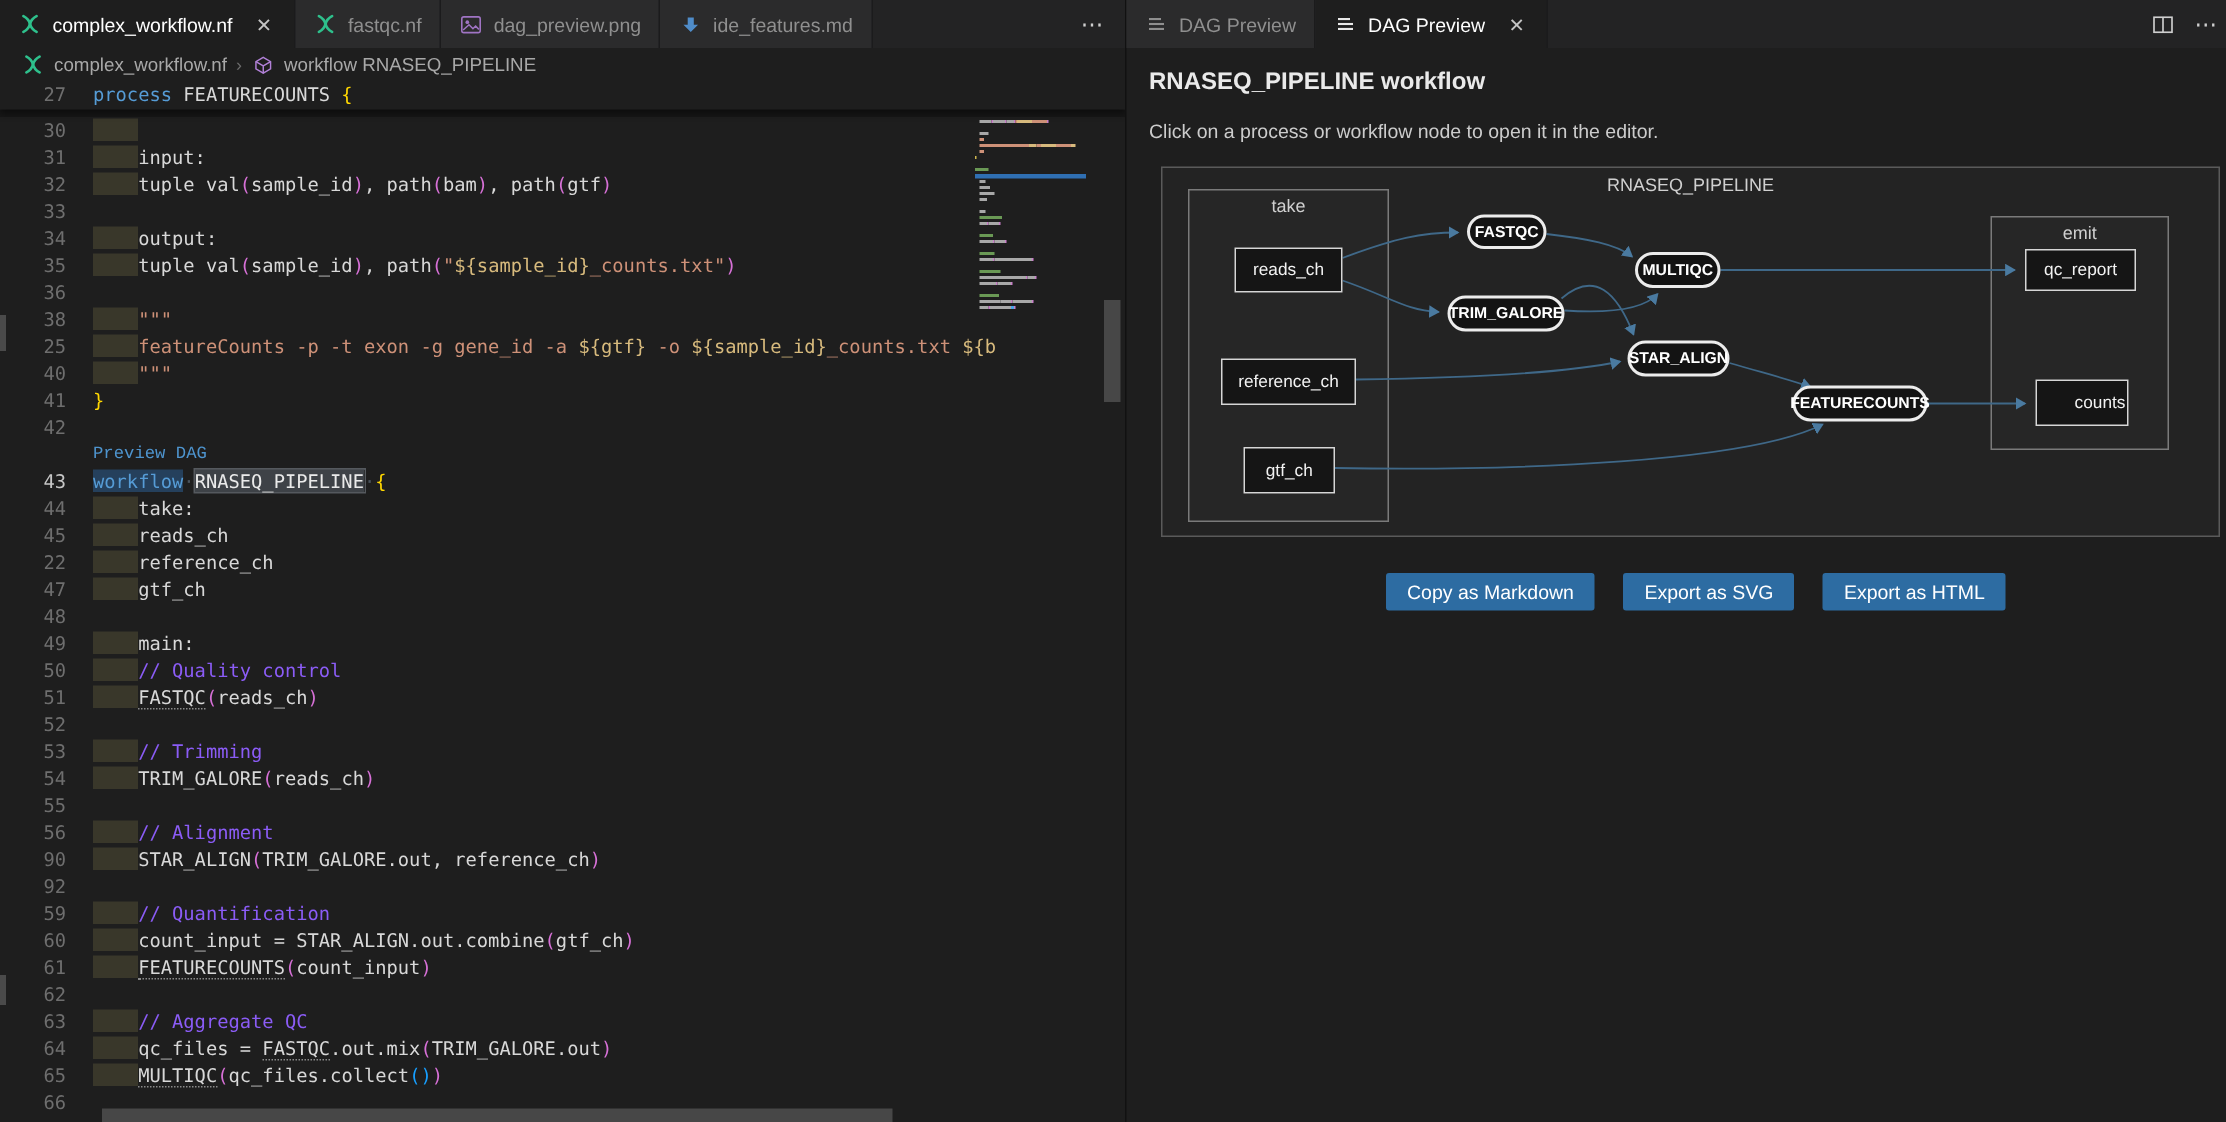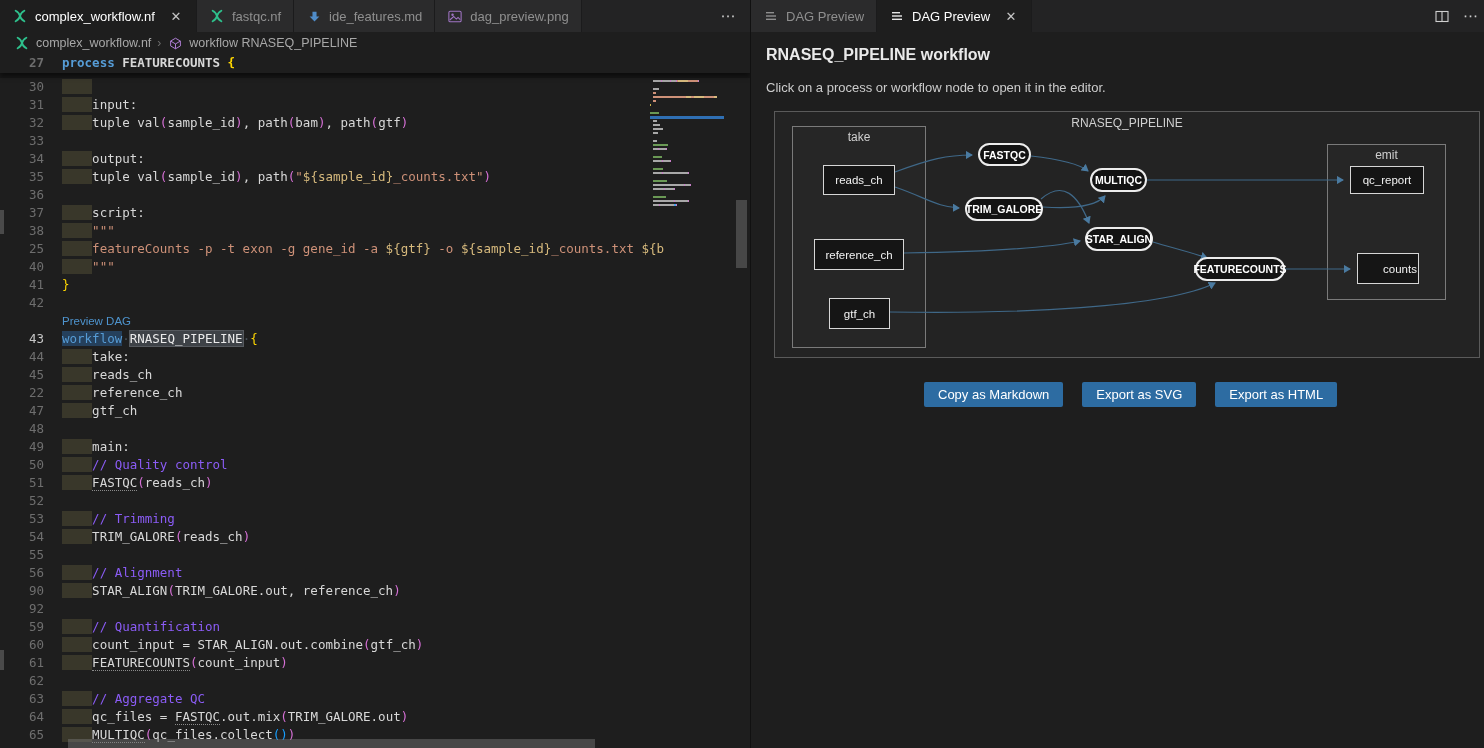--- a/index.html
+++ b/index.html
@@ -22,27 +22,27 @@
   .left-group { position:absolute; left:0; top:0; width:750px; height:748px; background:#1e1e1e; }
   .left-group .tabbar { left:0; width:750px; }
   .breadcrumb { position:absolute; left:0; top:32px; width:750px; height:22px; background:#1e1e1e;
                 display:flex; align-items:center; gap:6px; padding-left:14px; color:#a8a8a8; font-size:12.5px; }
   .breadcrumb .crumb { cursor:pointer; }
   .breadcrumb .chev { color:#6d6d6d; font-size:12px; }
   .editor { position:absolute; left:0; top:54px; width:750px; height:694px; overflow:hidden;
             font-family:"DejaVu Sans Mono", monospace; font-size:12.5px; }
   .code-row, .sticky-row { display:flex; height:18px; line-height:18px; white-space:pre; }
   .sticky-row { position:absolute; left:0; top:0; width:750px; height:19px; line-height:19px;
-                background:#1e1e1e; box-shadow:0 3px 5px rgba(0,0,0,.5); z-index:5;font-weight:bold; }
+                background:#1e1e1e; box-shadow:0 3px 5px rgba(0,0,0,.5); z-index:5; }
   .clip-band { position:absolute; left:0; top:19px; width:750px; height:5px; background:#171717; z-index:4; }
   .rows { position:absolute; left:0; top:24px; width:664px; }
   .ln { flex:0 0 62px; text-align:right; padding-right:18px; color:#6e6e6e; }
   .ln.bright { color:#c6c6c6; }
   .code-text { flex:1; overflow:hidden; }
-  .lens-row .code-text { color:#4e94ce; font-family:Liberation Sans, sans-serif; font-size:11.5px; cursor:pointer; }
+  .lens-row .code-text { color:#4e94ce; font-family:Liberation Mono, monospace; font-size:11.5px; cursor:pointer; }
   
   .tk-pl{color:#d8d8d8} .tk-kw{color:#569cd6} .tk-cm{color:#8b5cf6} .tk-str{color:#ce9178}
   .tk-itp{color:#d7ba7d} .tk-b1{color:#ffd700} .tk-b2{color:#d670d6} .tk-b3{color:#179fff}
   .tk-dot{color:#d8d8d8; border-bottom:1.5px dotted #8a8a8a}
   .tk-wsd{color:#49535c}
   .tk-hlk{color:#569cd6; background:#25405c}
   .tk-hlw{color:#eaeaea; background:#3e4247; box-shadow:0 0 0 1px #55595e}
   .tk-sp{background:#39372a}
   
   .minimap { position:absolute; left:650px; top:2px; width:86px; height:690px; overflow:hidden; cursor:pointer; }
@@ -94,35 +94,35 @@
           <span class="tab-icon" style="color: rgb(143, 143, 143);">
             <svg width="14" height="14" viewBox="0 0 16 16">
               <path d="M3 2 C11 6 5 10 13 14" stroke="#2ec08c" stroke-width="2.1" fill="none" stroke-linecap="round"></path>
               <path d="M13 2 C5 6 11 10 3 14" stroke="#2ec08c" stroke-width="2.1" fill="none" stroke-linecap="round"></path>
             </svg>
           </span>
           <span>fastqc.nf</span>
         </div>
         <div class="tab">
           <span class="tab-icon" style="color: rgb(143, 143, 143);">
-            <svg width="13" height="13" viewBox="0 0 16 16">
-              <path d="M5.5 2 h5 v6 h3.5 L8 14 L2 8 h3.5 Z" fill="#4f8cc9"></path>
-            </svg>
-          </span>
-          <span>ide_features.md</span>
-        </div>
-        <div class="tab">
-          <span class="tab-icon" style="color: rgb(143, 143, 143);">
             <svg width="14" height="13" viewBox="0 0 16 14" fill="none" stroke="#a074c4" stroke-width="1.2">
               <rect x="1" y="1" width="14" height="12" rx="1.5"></rect>
               <circle cx="5.2" cy="5" r="1.4" fill="#a074c4" stroke="none"></circle>
               <path d="M2 11 L6.5 7 L9.5 10 L11.5 8 L14 10.5"></path>
             </svg>
           </span>
           <span>dag_preview.png</span>
+        </div>
+        <div class="tab">
+          <span class="tab-icon" style="color: rgb(143, 143, 143);">
+            <svg width="13" height="13" viewBox="0 0 16 16">
+              <path d="M5.5 2 h5 v6 h3.5 L8 14 L2 8 h3.5 Z" fill="#4f8cc9"></path>
+            </svg>
+          </span>
+          <span>ide_features.md</span>
         </div>
       </div>
     <div class="bar-actions" style="left:707px; width:43px; justify-content:center;">
       <span class="more-dots">⋯</span>
     </div>
 
     <div class="breadcrumb">
       <span class="tab-icon">
         <svg width="14" height="14" viewBox="0 0 16 16">
             <path d="M3 2 C11 6 5 10 13 14" stroke="#2ec08c" stroke-width="2.1" fill="none" stroke-linecap="round"></path>
@@ -144,21 +144,20 @@
       <div class="sticky-row" id="sticky-row"><div class="code-row" style="height: 19px;"><span class="ln">27</span><span class="code-text"><span class="tk-kw">process</span><span class="tk-pl"> FEATURECOUNTS </span><span class="tk-b1">{</span></span></div></div>
       <div class="clip-band"></div>
       <div class="rows" id="code-rows">
           <div class="code-row"><span class="ln">30</span><span class="code-text"><span class="tk-sp">    </span></span></div>
           <div class="code-row"><span class="ln">31</span><span class="code-text"><span class="tk-sp">    </span><span class="tk-pl">input:</span></span></div>
           <div class="code-row"><span class="ln">32</span><span class="code-text"><span class="tk-sp">    </span><span class="tk-pl">tuple val</span><span class="tk-b2">(</span><span class="tk-pl">sample_id</span><span class="tk-b2">)</span><span class="tk-pl">, path</span><span class="tk-b2">(</span><span class="tk-pl">bam</span><span class="tk-b2">)</span><span class="tk-pl">, path</span><span class="tk-b2">(</span><span class="tk-pl">gtf</span><span class="tk-b2">)</span></span></div>
           <div class="code-row"><span class="ln">33</span><span class="code-text"></span></div>
           <div class="code-row"><span class="ln">34</span><span class="code-text"><span class="tk-sp">    </span><span class="tk-pl">output:</span></span></div>
           <div class="code-row"><span class="ln">35</span><span class="code-text"><span class="tk-sp">    </span><span class="tk-pl">tuple val</span><span class="tk-b2">(</span><span class="tk-pl">sample_id</span><span class="tk-b2">)</span><span class="tk-pl">, path</span><span class="tk-b2">(</span><span class="tk-str">"</span><span class="tk-itp">${sample_id}</span><span class="tk-str">_counts.txt"</span><span class="tk-b2">)</span></span></div>
           <div class="code-row"><span class="ln">36</span><span class="code-text"></span></div>
-          <div class="code-row"><span class="ln">37</span><span class="code-text"><span class="tk-sp">    </span><span class="tk-pl">script:</span></span></div>
           <div class="code-row"><span class="ln">38</span><span class="code-text"><span class="tk-sp">    </span><span class="tk-str">"""</span></span></div>
           <div class="code-row"><span class="ln">25</span><span class="code-text"><span class="tk-sp">    </span><span class="tk-str">featureCounts -p -t exon -g gene_id -a </span><span class="tk-itp">${gtf}</span><span class="tk-str"> -o </span><span class="tk-itp">${sample_id}</span><span class="tk-str">_counts.txt </span><span class="tk-itp">${b</span></span></div>
           <div class="code-row"><span class="ln">40</span><span class="code-text"><span class="tk-sp">    </span><span class="tk-str">"""</span></span></div>
           <div class="code-row"><span class="ln">41</span><span class="code-text"><span class="tk-b1">}</span></span></div>
           <div class="code-row"><span class="ln">42</span><span class="code-text"></span></div>
           <div class="code-row lens-row"><span class="ln"></span><span class="code-text">Preview DAG</span></div>
           <div class="code-row"><span class="ln bright">43</span><span class="code-text"><span class="tk-hlk">workflow</span><span class="tk-wsd">·</span><span class="tk-hlw">RNASEQ_PIPELINE</span><span class="tk-wsd">·</span><span class="tk-b1">{</span></span></div>
           <div class="code-row"><span class="ln">44</span><span class="code-text"><span class="tk-sp">    </span><span class="tk-pl">take:</span></span></div>
           <div class="code-row"><span class="ln">45</span><span class="code-text"><span class="tk-sp">    </span><span class="tk-pl">reads_ch</span></span></div>
           <div class="code-row"><span class="ln">22</span><span class="code-text"><span class="tk-sp">    </span><span class="tk-pl">reference_ch</span></span></div>

